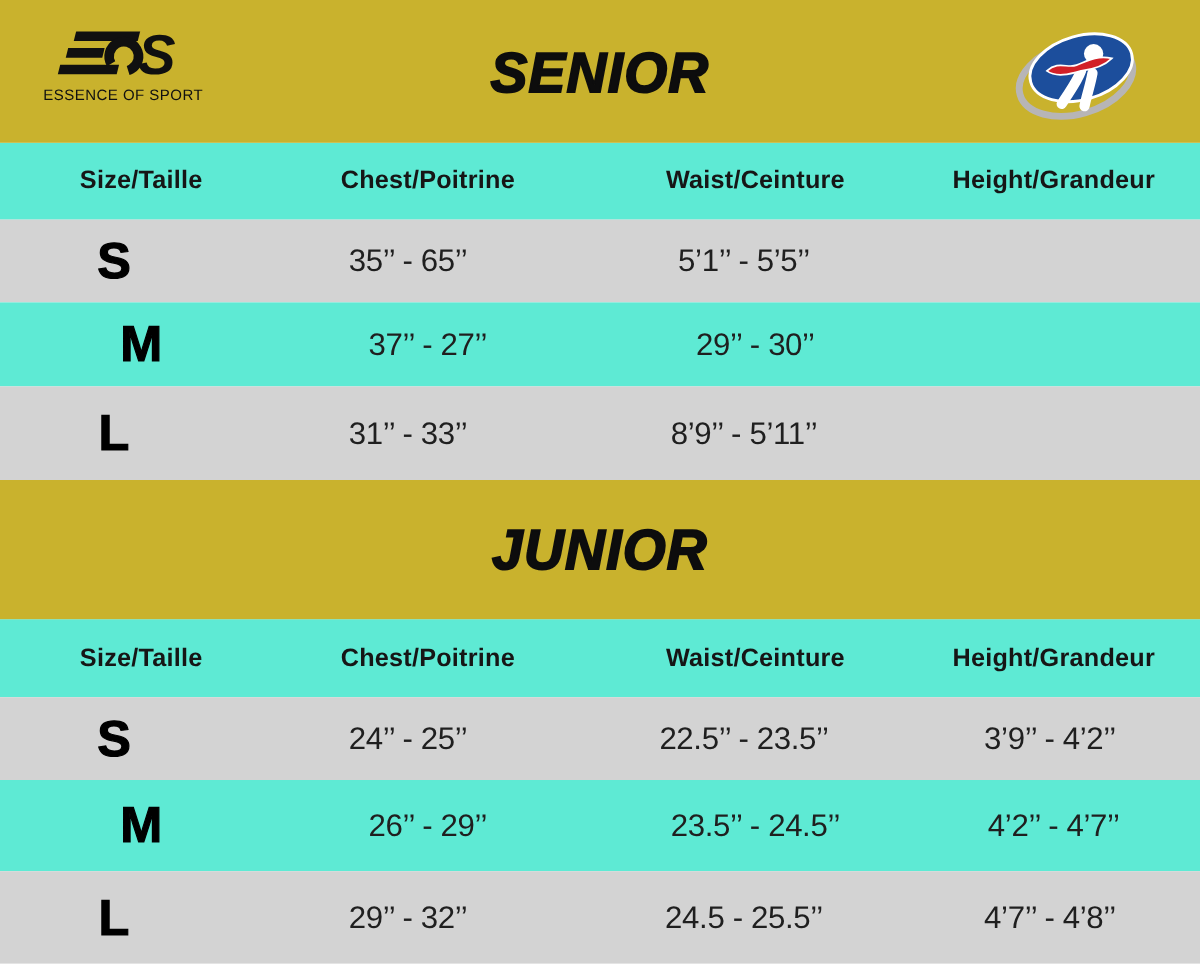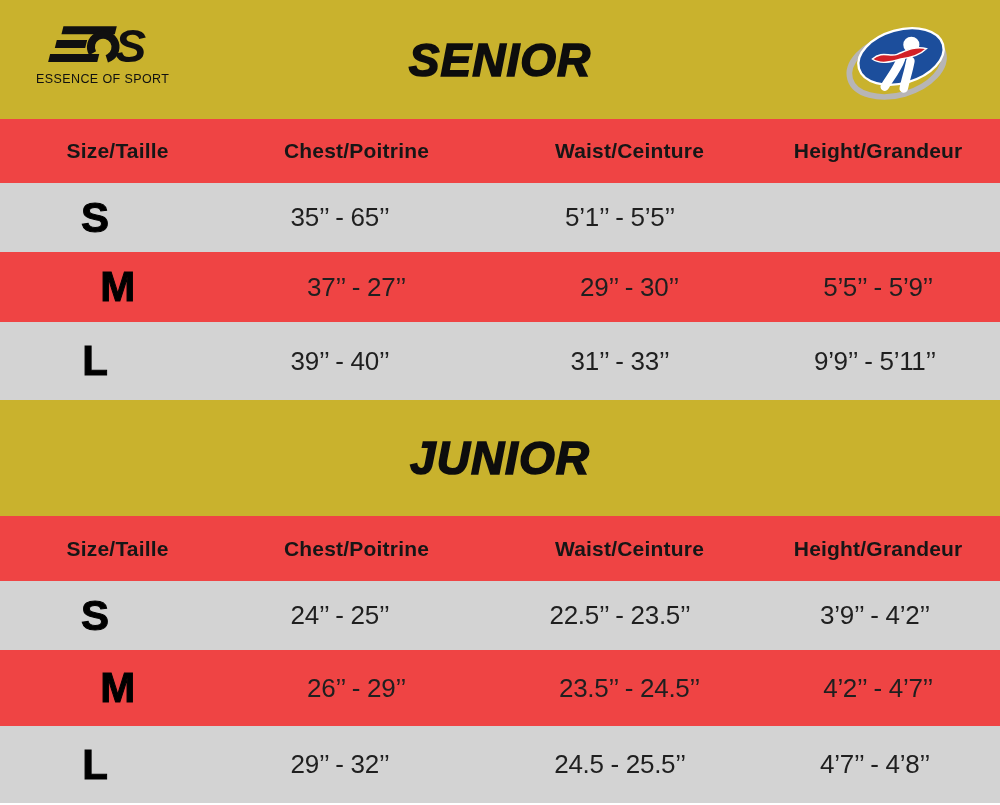--- a/index.html
+++ b/index.html
@@ -47,21 +47,21 @@
     font-size:21px;font-weight:700;color:#161616;letter-spacing:.2px;
   }
   .cell--size{
     font-size:42px;font-weight:700;color:#000;
     -webkit-text-stroke:1px #000;
   }
   .cell--val{
     font-size:26px;color:#1f1f1f;letter-spacing:-.3px;
   }
   .r-gray{background:#d3d3d3;}
-  .r-white{background:#ef4444;padding-left:25px;}
+  .r-white{background:#5eead4;padding-left:25px;}
 
   
   .h64{height:64px}.h65{height:65px}
   .h69{height:69px}.h70{height:70px}
   .h76{height:76px}.h77{height:77px}.h78{height:78px}
 </style>
 </head>
 <body>
 
 <div class="page">
@@ -108,28 +108,26 @@
     <div class="trow h69 r-gray">
       <div class="cell cell--size">S</div>
       <div class="cell cell--val">35’’ - 65’’</div>
       <div class="cell cell--val">5’1’’ - 5’5’’</div>
     </div>
 
     <div class="trow h70 r-white">
       <div class="cell cell--size">M</div>
       <div class="cell cell--val">37’’ - 27’’</div>
       <div class="cell cell--val">29’’ - 30’’</div>
-      <div class="cell cell--val">5’5’’ - 5’9’’</div>
     </div>
 
     <div class="trow h78 r-gray">
       <div class="cell cell--size">L</div>
-      <div class="cell cell--val">39’’ - 40’’</div>
       <div class="cell cell--val">31’’ - 33’’</div>
-      <div class="cell cell--val">9’9’’ - 5’11’’</div>
+      <div class="cell cell--val">8’9’’ - 5’11’’</div>
     </div>
   </div>
 
   <div>
     <div class="band band--junior">
       <div class="band-title">JUNIOR</div>
     </div>
 
     <div class="trow thead h65 r-white">
       <div class="cell">Size/Taille</div>

